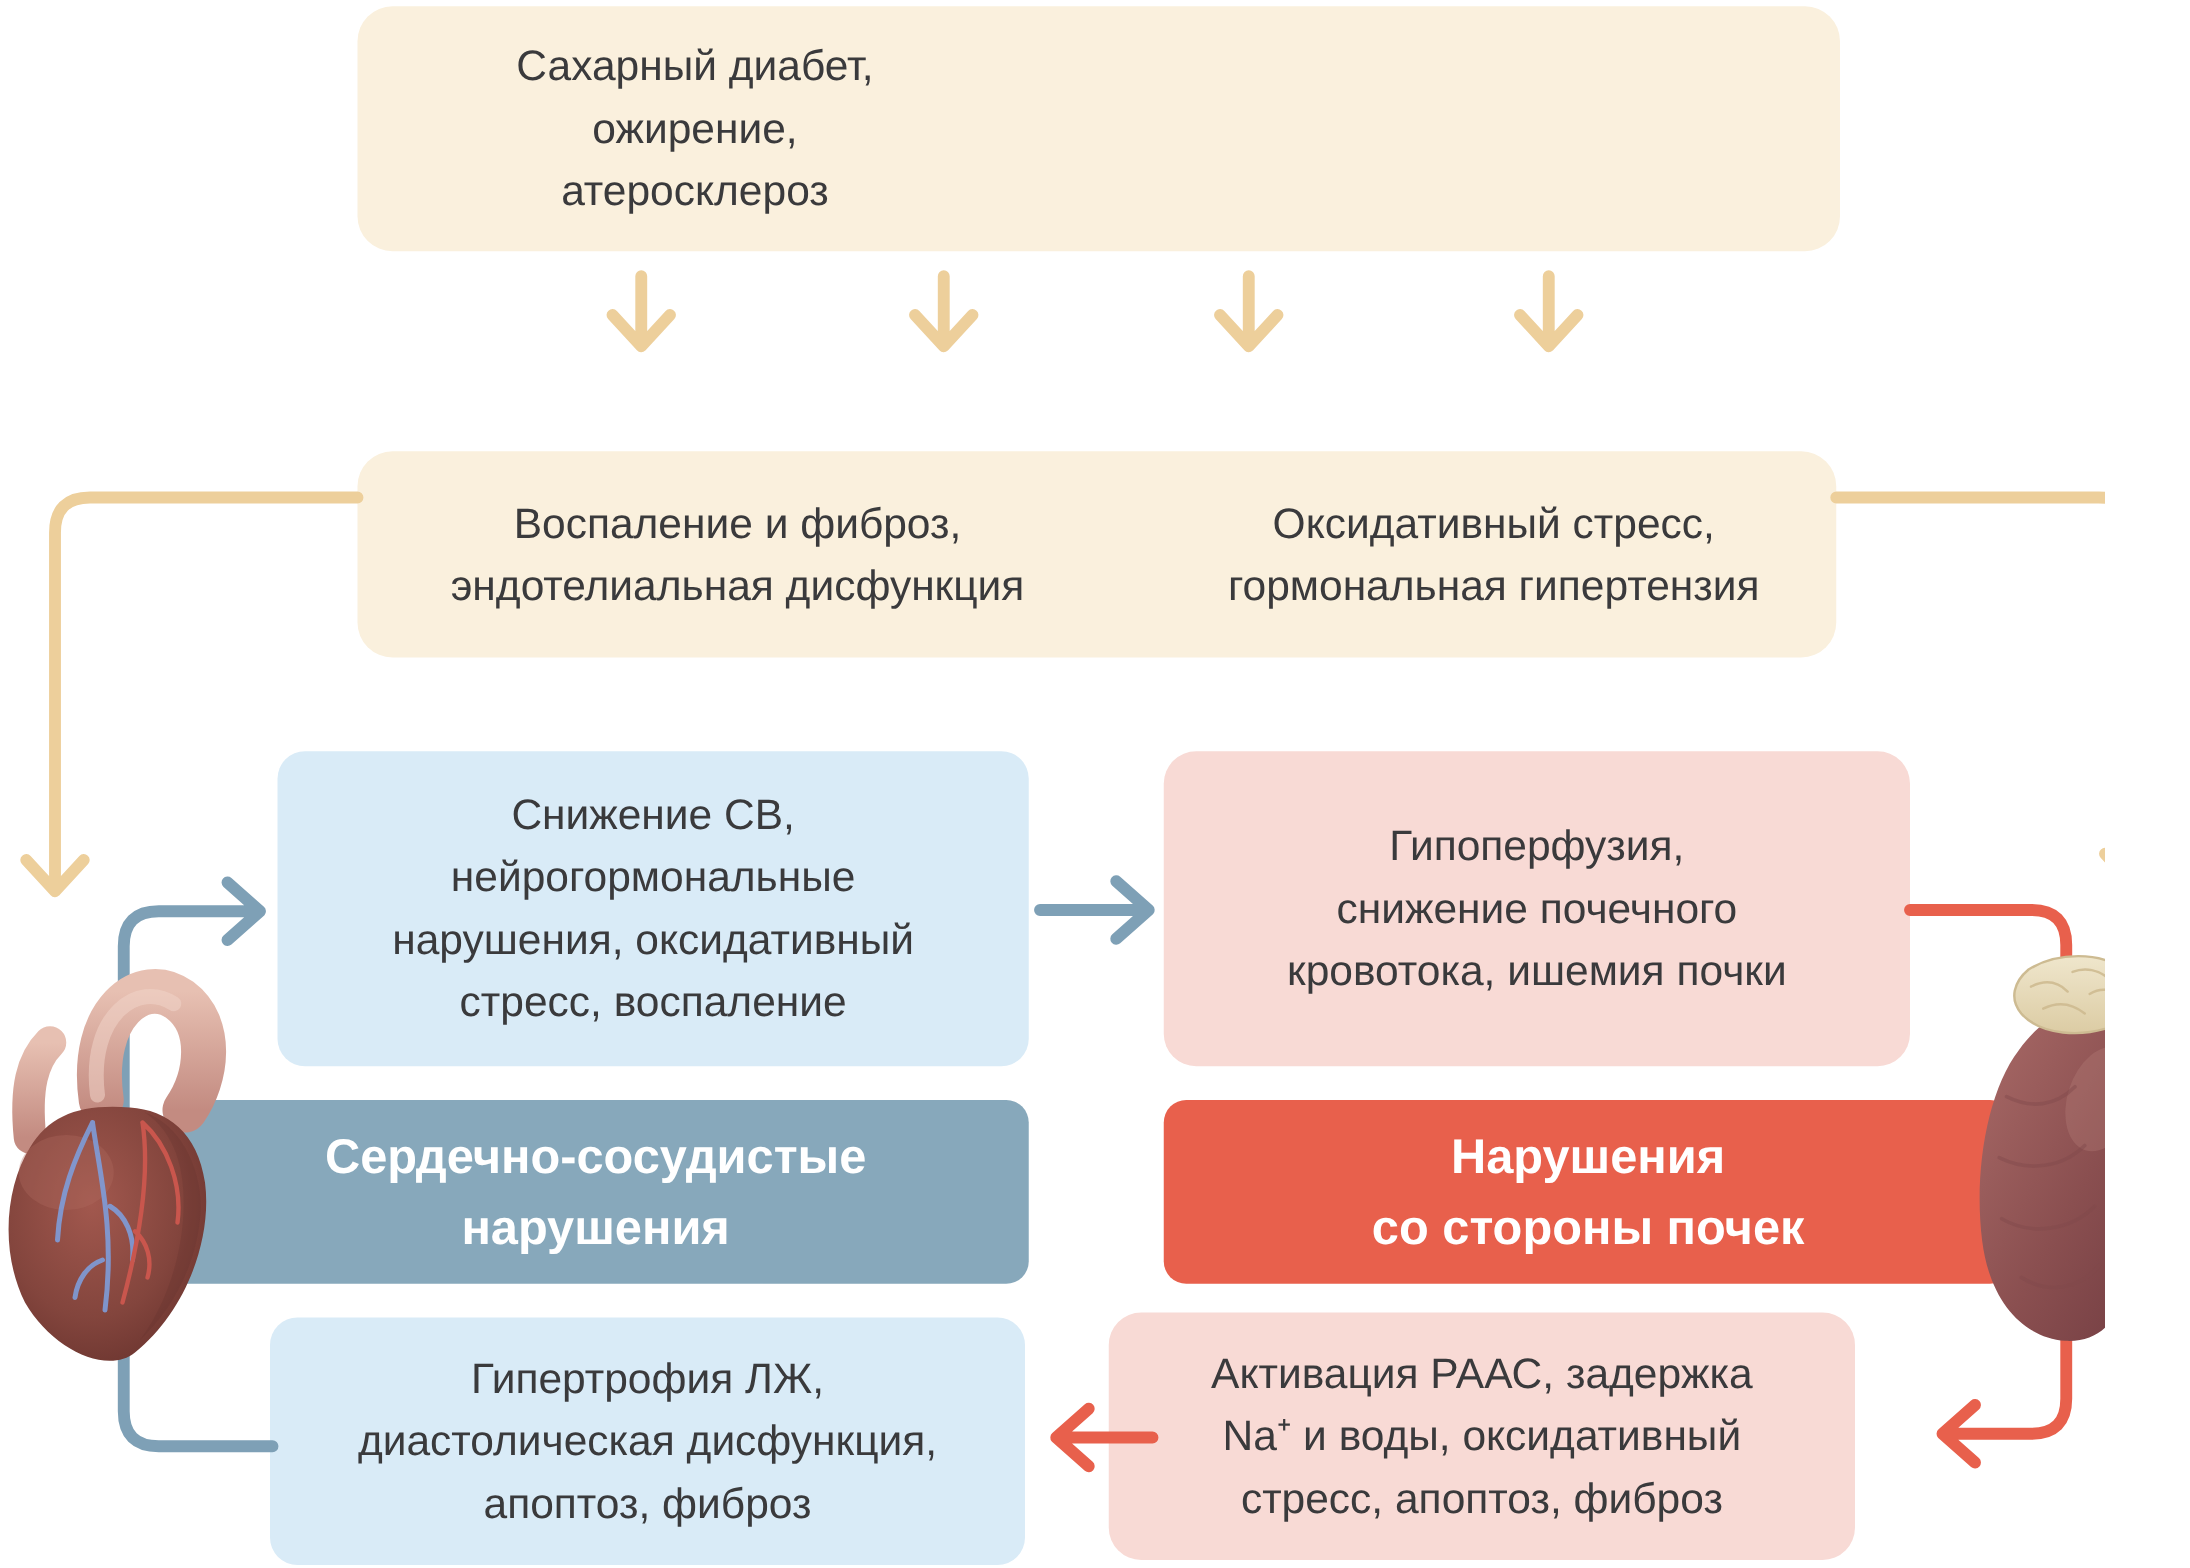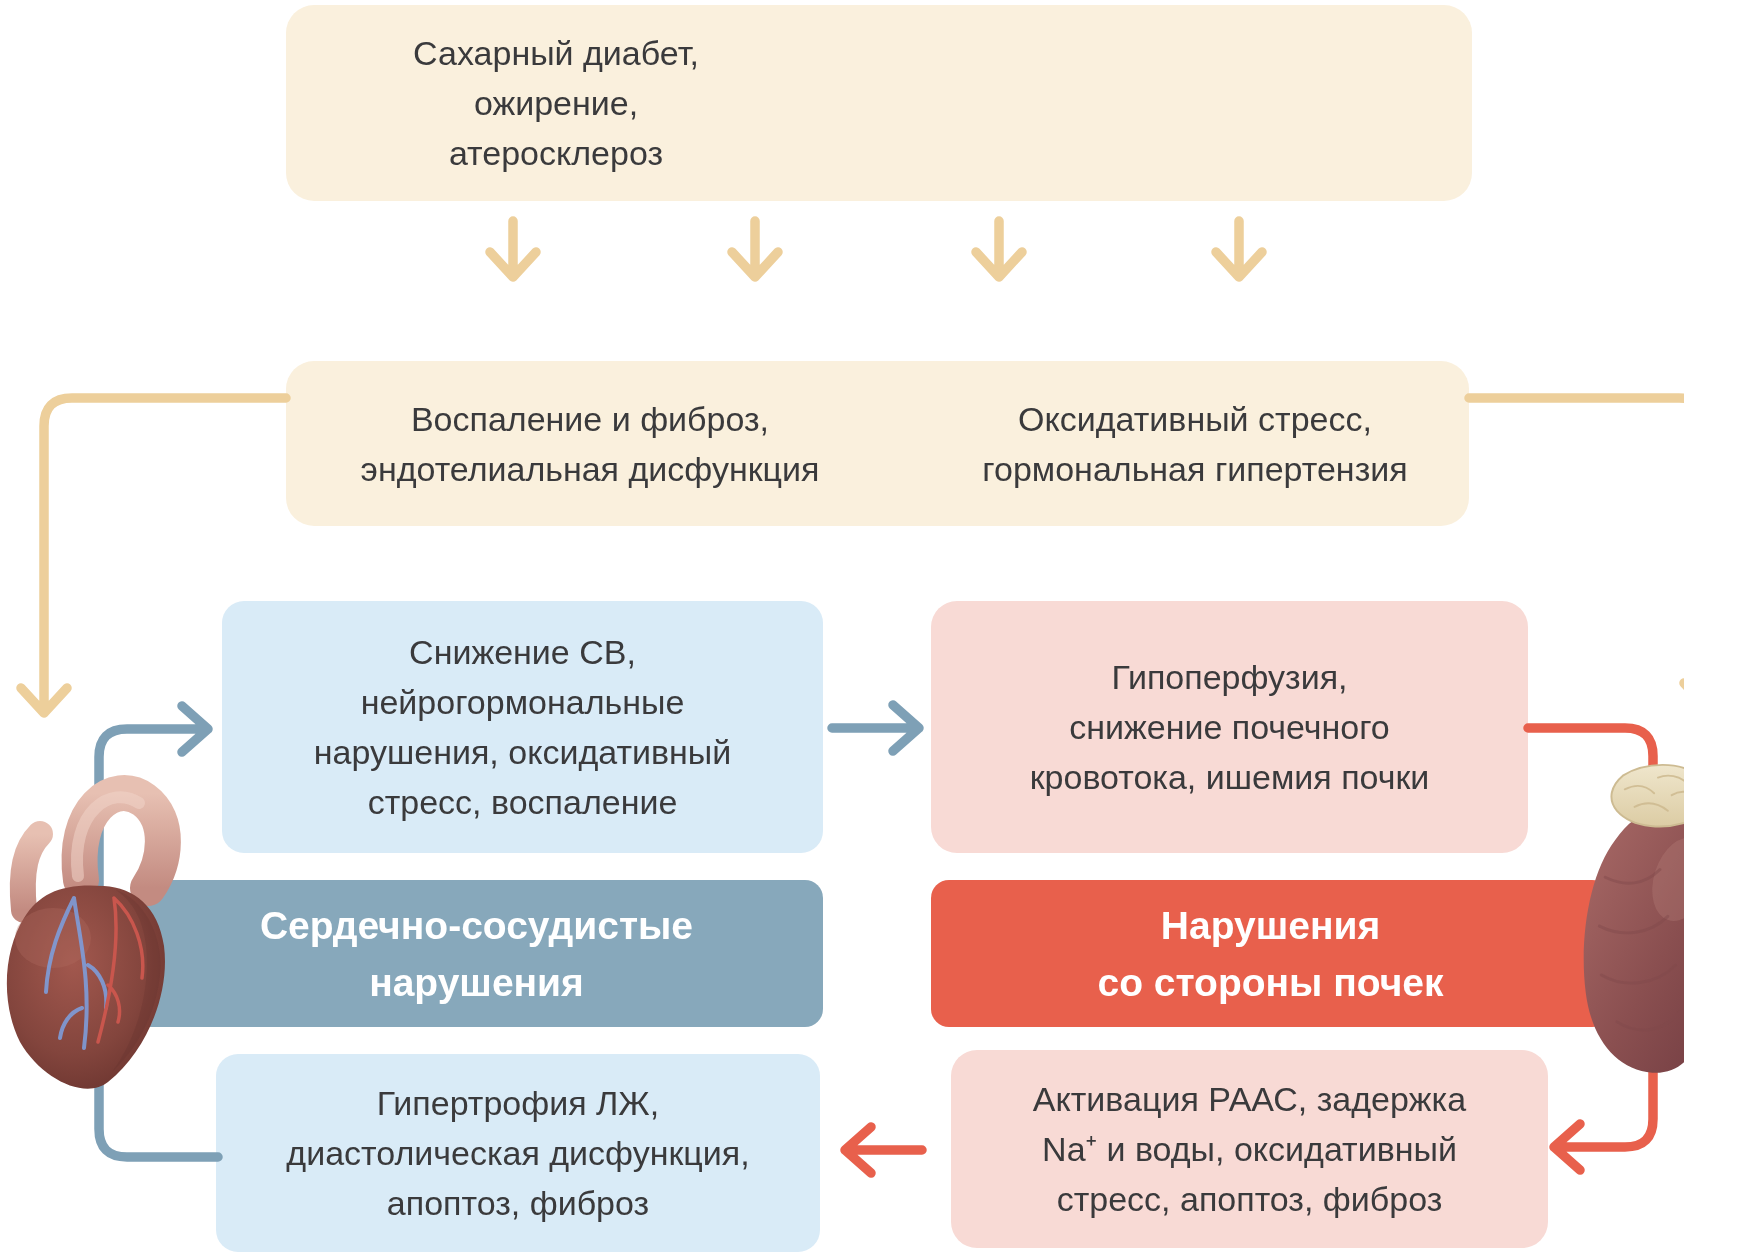--- a/index.html
+++ b/index.html
@@ -22,21 +22,21 @@
   .hdr-red{background:var(--red);}
   .coltext{position:absolute;top:0;height:100%;display:flex;align-items:center;
            justify-content:center;text-align:center;white-space:pre-line;}
   #box-top1{left:286px;top:5px;width:1186px;height:196px;}
   #box-top2{left:286px;top:313px;width:1183px;height:165px;margin-top:48px;}
   #box-mid-left{left:222px;top:601px;width:601px;height:252px;}
   #box-mid-right{left:931px;top:601px;width:597px;height:252px;}
   #hdr-left{left:130px;top:880px;width:693px;height:147px;}
   #hdr-right{left:931px;top:880px;width:679px;height:147px;}
   #box-bot-left{left:216px;top:1054px;width:604px;height:198px;}
-  #box-bot-right{left:951px;top:1050px;width:597px;height:198px;}
+  #box-bot-right{left:887px;top:1050px;width:597px;height:198px;}
   #connector-layer{position:absolute;left:0;top:0;z-index:5;pointer-events:none;}
   #connector-layer path{fill:none;stroke-linecap:round;stroke-linejoin:round;stroke-width:9.5px;}
   .tanline{stroke:var(--tan);}
   .blueline{stroke:var(--connector-blue);}
   .redline{stroke:var(--red);}
   .organ{position:absolute;z-index:6;}
   #heart-img{left:-4px;top:750px;width:200px;height:350px;}
   #kidney-img{left:1566px;top:760px;width:186px;height:342px;}
 </style>
 </head>

